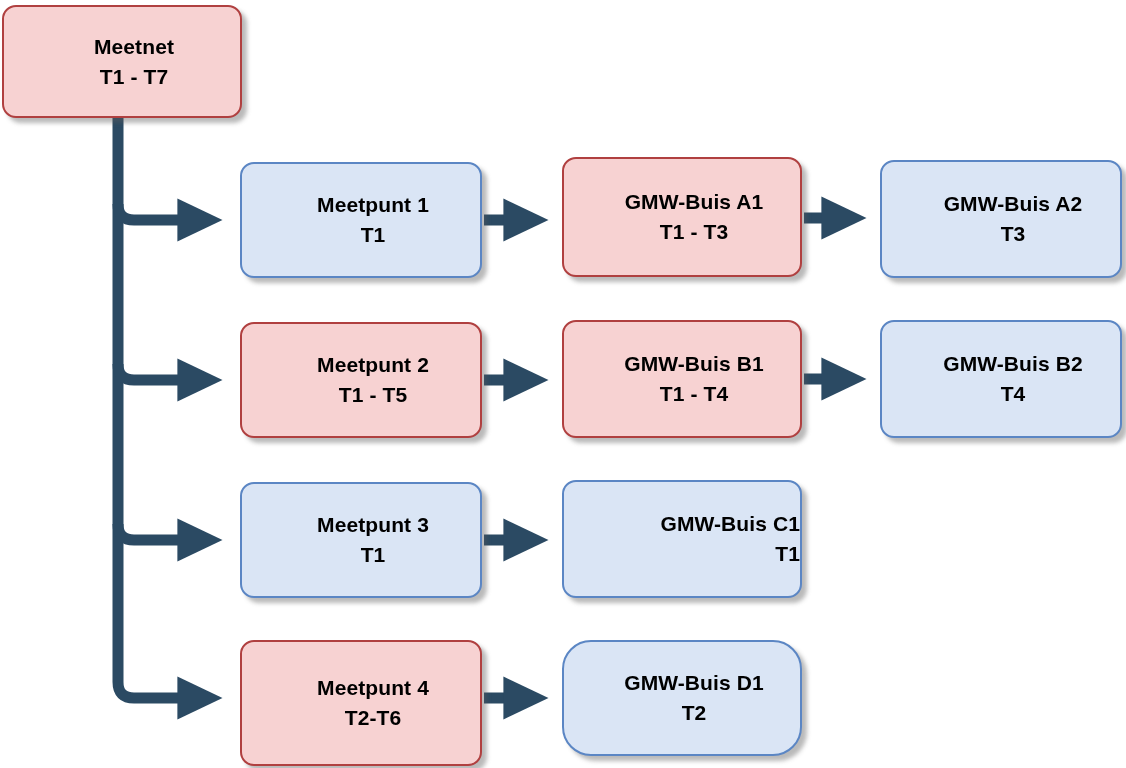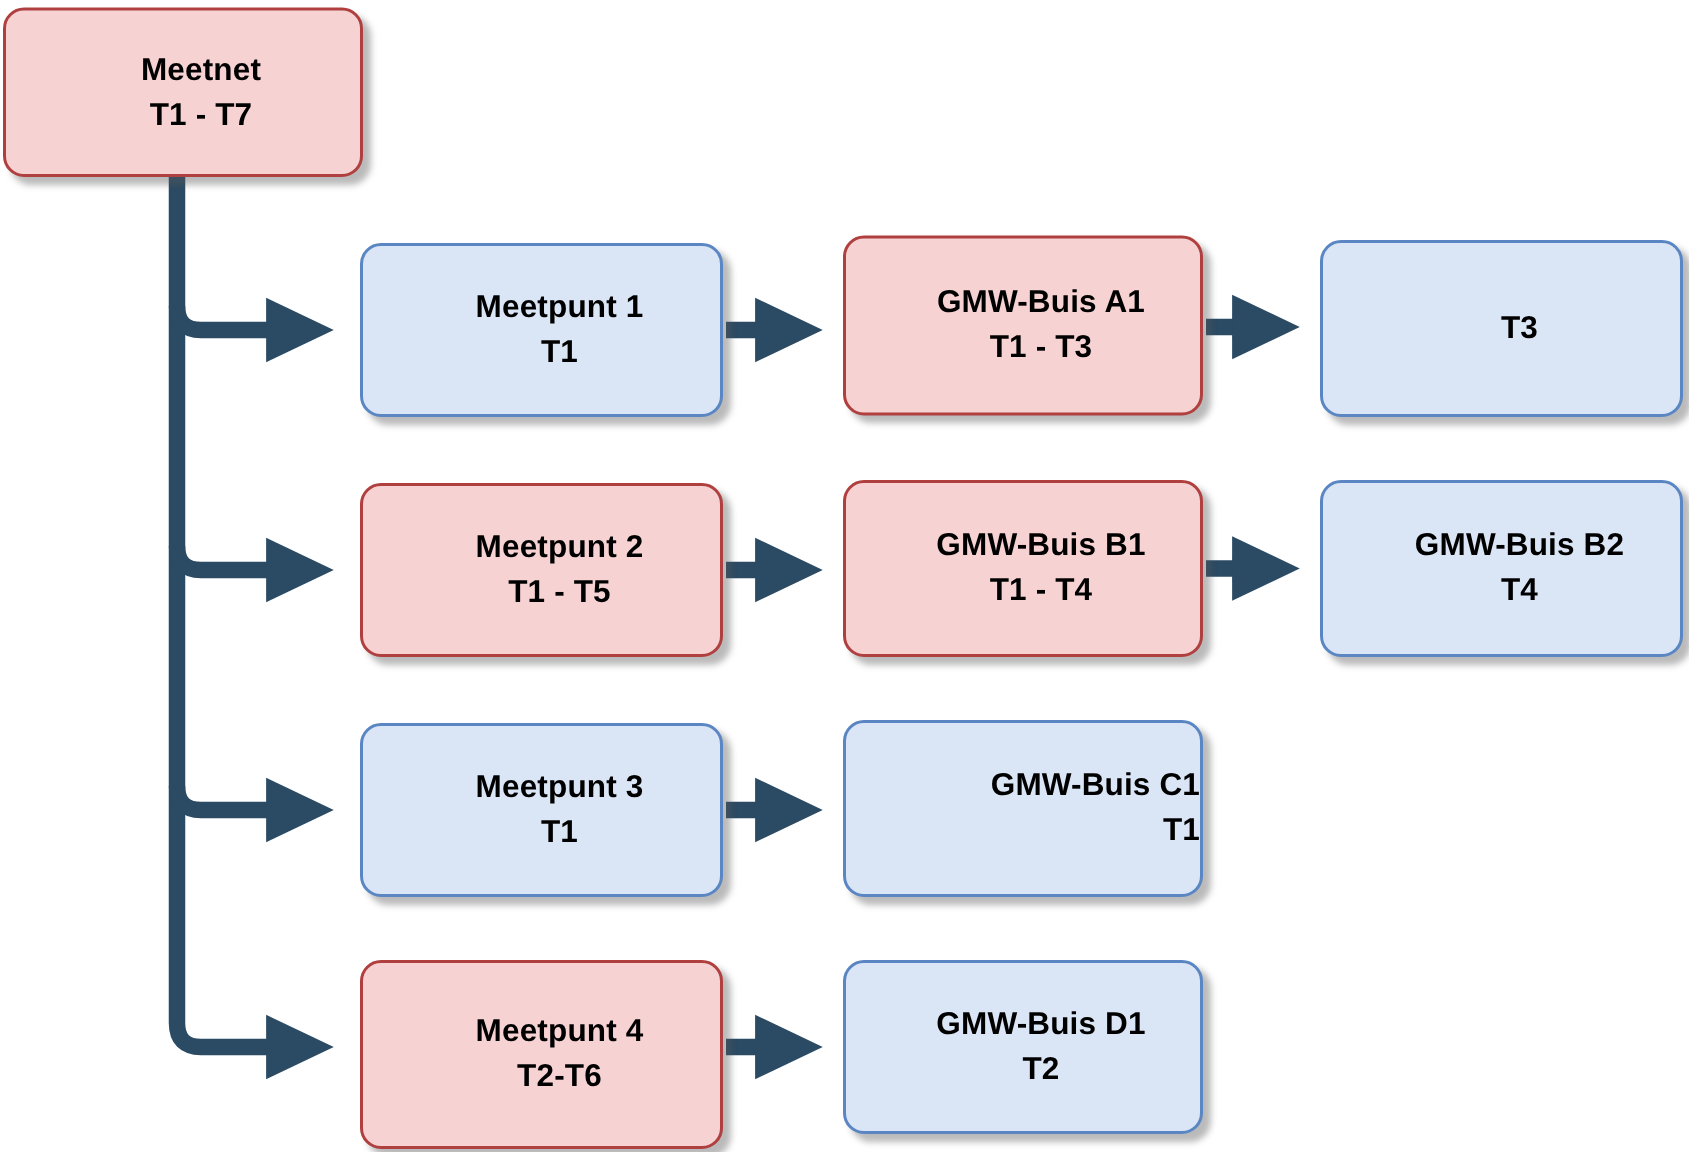--- a/index.html
+++ b/index.html
@@ -96,20 +96,21 @@
     <span class="node-line">Meetpunt 1</span>
     <span class="node-line">T1</span>
   </div>
 
   <div class="node red" style="left: 562px; top: 157px; width: 240px; height: 120px; text-align: right;">
     <span class="node-line">GMW-Buis A1</span>
     <span class="node-line">T1 - T3</span>
   </div>
 
   <div class="node blue" style="left: 880px; top: 160px; width: 242px; height: 118px;">
+    <span class="node-line">GMW-Buis A2</span>
     <span class="node-line">T3</span>
   </div>
 
   <div class="node red" style="left: 240px; top: 322px; width: 242px; height: 116px;">
     <span class="node-line">Meetpunt 2</span>
     <span class="node-line">T1 - T5</span>
   </div>
 
   <div class="node red" style="left: 562px; top: 320px; width: 240px; height: 118px;">
     <span class="node-line">GMW-Buis B1</span>
@@ -129,18 +130,18 @@
   <div class="node blue" style="left: 562px; top: 480px; width: 240px; height: 118px; align-items: flex-end;">
     <span class="node-line">GMW-Buis C1</span>
     <span class="node-line">T1</span>
   </div>
 
   <div class="node red" style="left: 240px; top: 640px; width: 242px; height: 126px;">
     <span class="node-line">Meetpunt 4</span>
     <span class="node-line">T2-T6</span>
   </div>
 
-  <div class="node blue" style="left: 562px; top: 640px; width: 240px; height: 116px;">
+  <div class="node blue" style="left: 562px; top: 640px; width: 240px; height: 116px; border-radius: 29px;">
     <span class="node-line">GMW-Buis D1</span>
     <span class="node-line">T2</span>
   </div>
 
 </div>
 
 </body></html>

